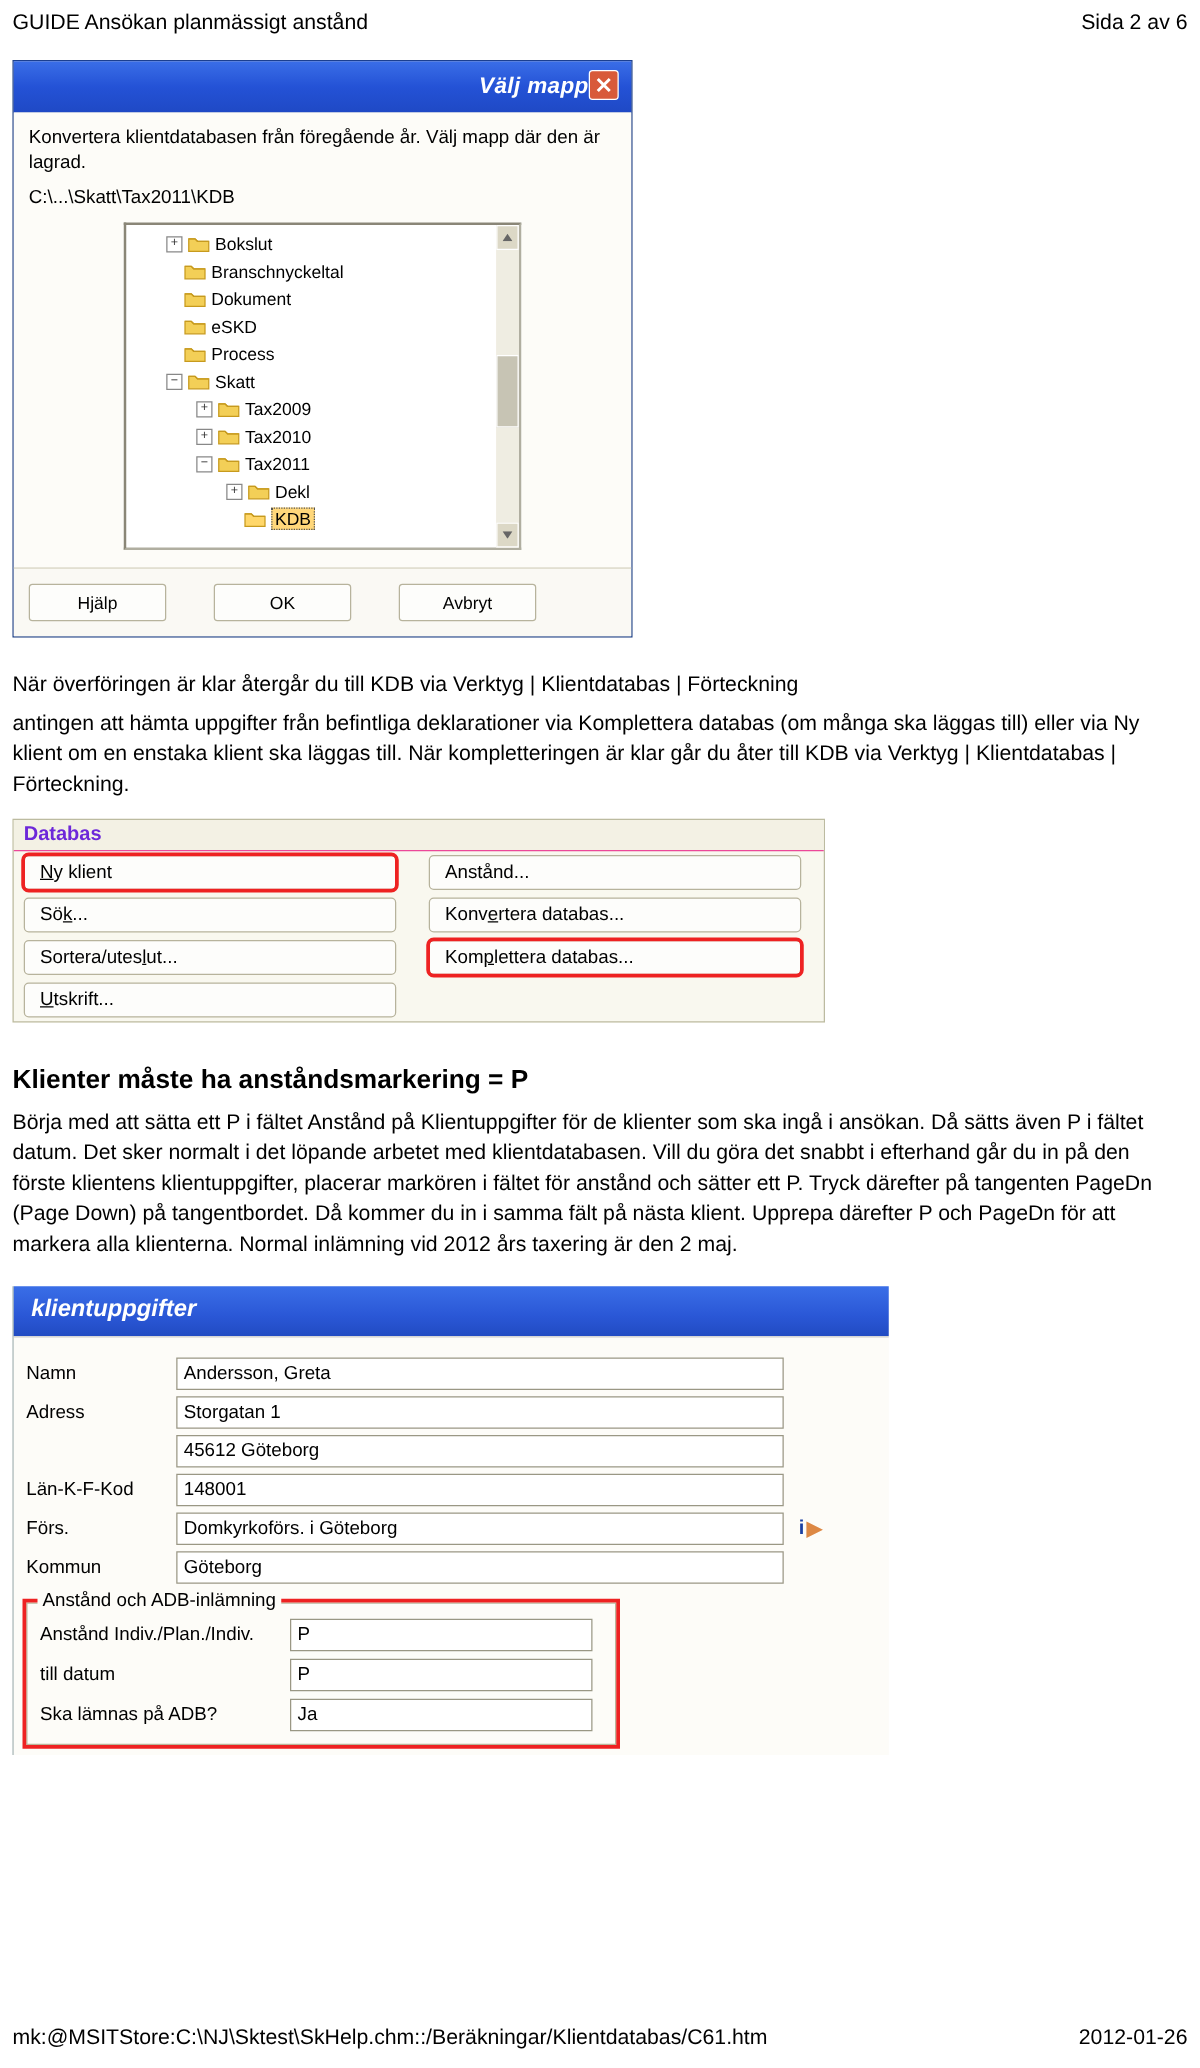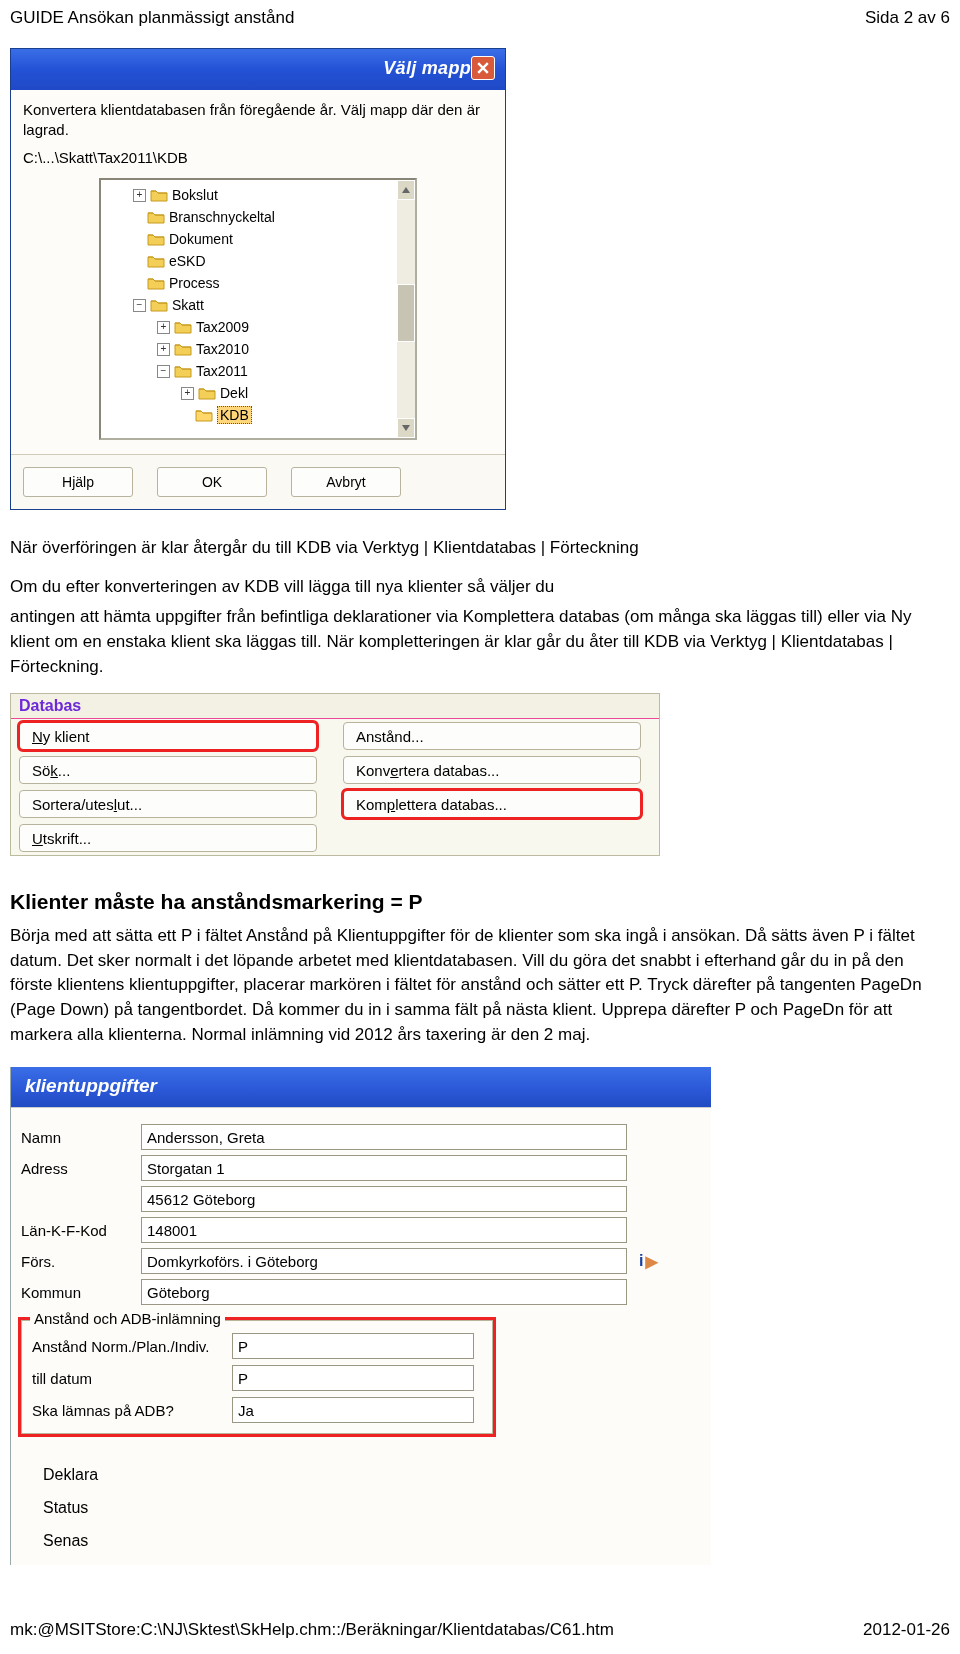--- a/index.html
+++ b/index.html
@@ -139,21 +139,21 @@
     padding: 0 2px;
   }
   .indent1 { margin-left: 24px; }
   .indent2 { margin-left: 48px; }
   .indent3 { margin-left: 72px; }
 
   .win-footer {
     background: #faf9f4;
     padding: 12px 12px;
     display: flex;
-    gap: 24px;
+    gap: 38px;
     justify-content: flex-start;
   }
   .win-btn {
     width: 108px;
     height: 28px;
     background: #fdfdfb;
     border: 1px solid #b7b39c;
     border-radius: 3px;
     font-size: 14px;
     display: flex; align-items: center; justify-content: center;
@@ -410,21 +410,20 @@
       </div>
     </div>
     <div class="win-footer">
       <div class="win-btn">Hjälp</div>
       <div class="win-btn">OK</div>
       <div class="win-btn">Avbryt</div>
     </div>
   </div>
 
   <div class="body-text">När överföringen är klar återgår du till KDB via  Verktyg | Klientdatabas | Förteckning</div>
-  <div class="body-text">Om du efter konverteringen av KDB vill lägga till nya klienter så väljer du</div>
   <div class="body-text" style="margin-top:-8px">antingen att hämta uppgifter från befintliga deklarationer via Komplettera databas (om många ska läggas till) eller via Ny klient om en enstaka klient ska läggas till. När kompletteringen är klar går du åter till KDB via Verktyg | Klientdatabas | Förteckning.</div>
 
   <div class="db-panel">
     <div class="db-head"><b><span>Databas</span></b></div>
     <div class="db-row">
       <div class="db-cell">
           <div class="db-btn red">
             <span class="underline-char">N</span>
             <span>y klient</span>
           </div>
@@ -488,36 +487,31 @@
       </div>
       <div class="f-row">
         <div class="f-label">Kommun</div>
         <div class="f-input">Göteborg</div>
       </div>
 
       <div style="display:flex;flex-direction:column;">
         <div class="groupbox">
           <div class="legend">Anstånd och ADB-inlämning</div>
           <div class="g-row">
-            <div class="g-label">Anstånd Norm./Plan./Indiv.</div>
+            <div class="g-label">Anstånd Indiv./Plan./Indiv.</div>
             <div class="g-input">P</div>
           </div>
           <div class="g-row">
             <div class="g-label">till datum</div>
             <div class="g-input">P</div>
           </div>
           <div class="g-row">
             <div class="g-label">Ska lämnas på ADB?</div>
             <div class="g-input">Ja</div>
           </div>
-        </div>
-        <div style="padding:24px 0 0 22px; font-size:16px; line-height:33px;">
-          <div>Deklara</div>
-          <div>Status</div>
-          <div>Senas</div>
         </div>
       </div>
     </div>
   </div>
 </div>
 
 <div class="footer-line">
   <span>mk:@MSITStore:C:\NJ\Sktest\SkHelp.chm::/Beräkningar/Klientdatabas/C61.htm</span>
   <span>2012-01-26</span>
 </div>

